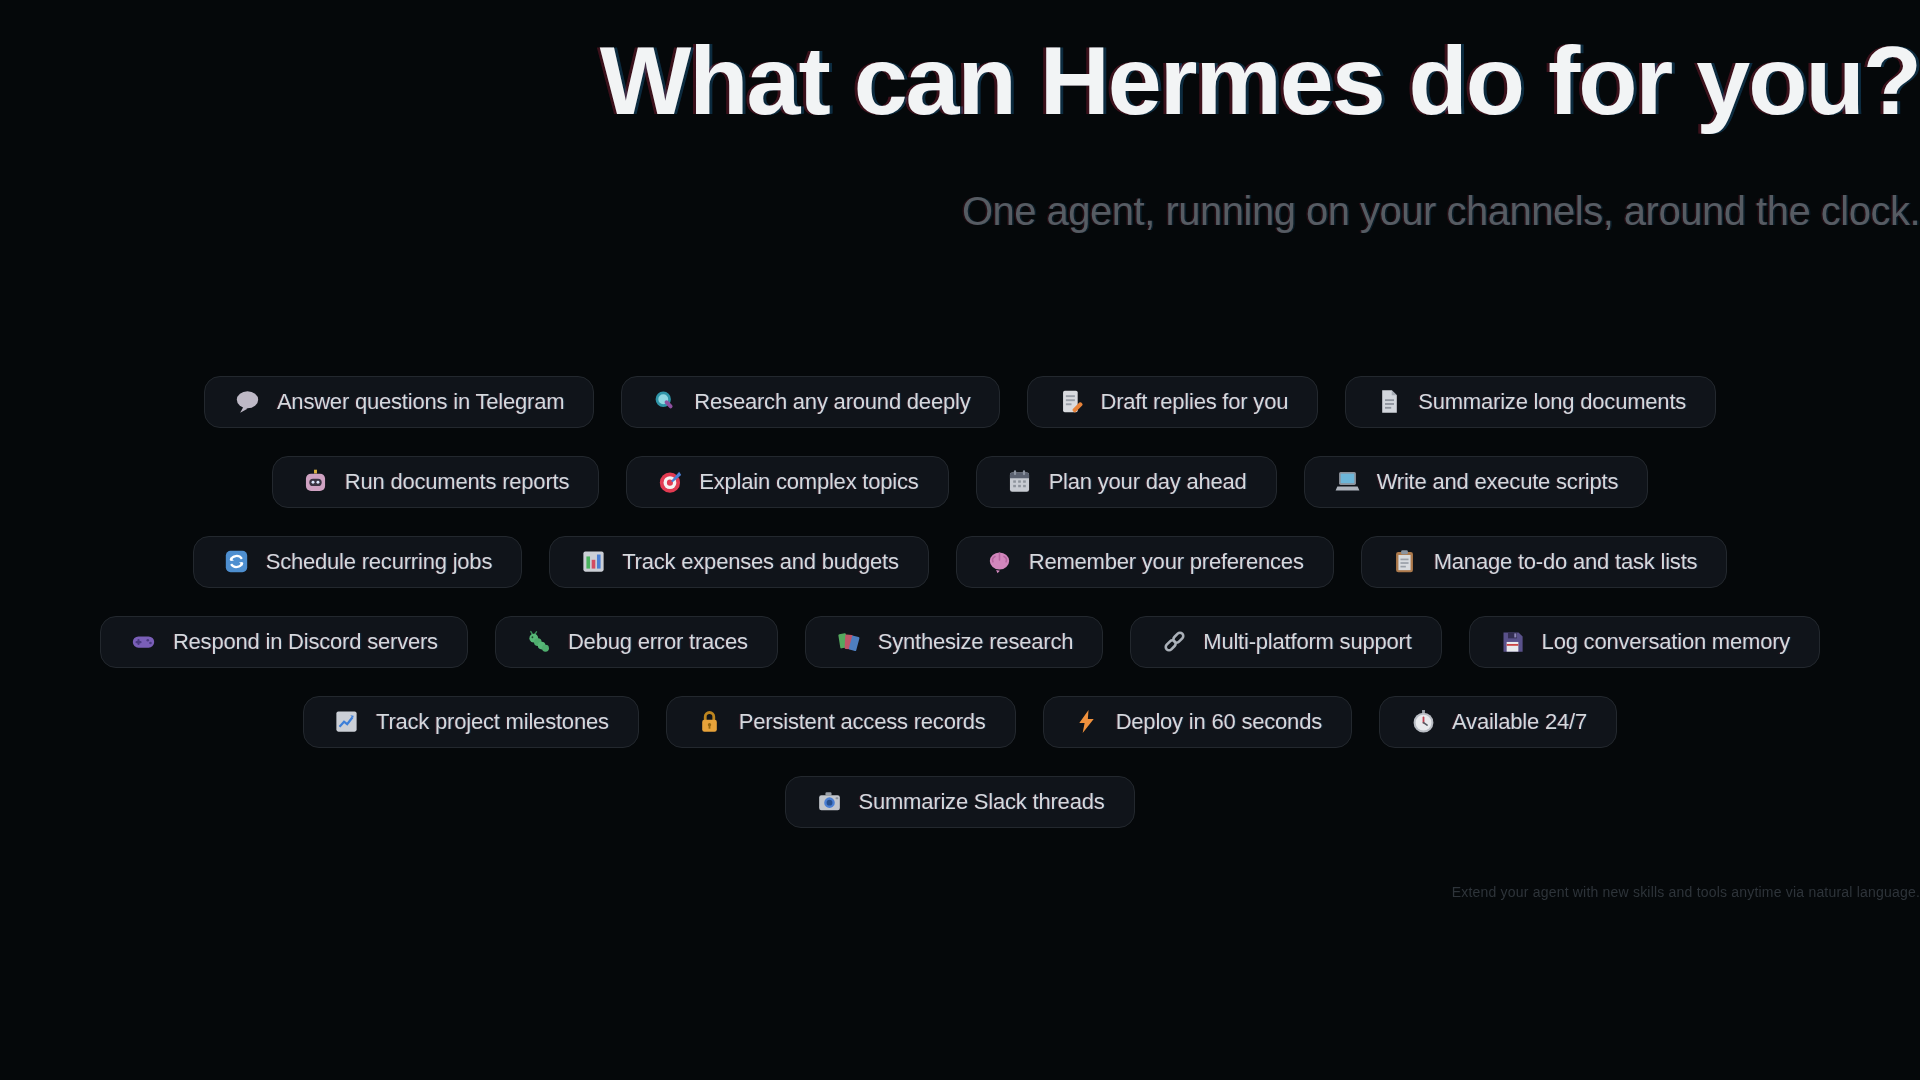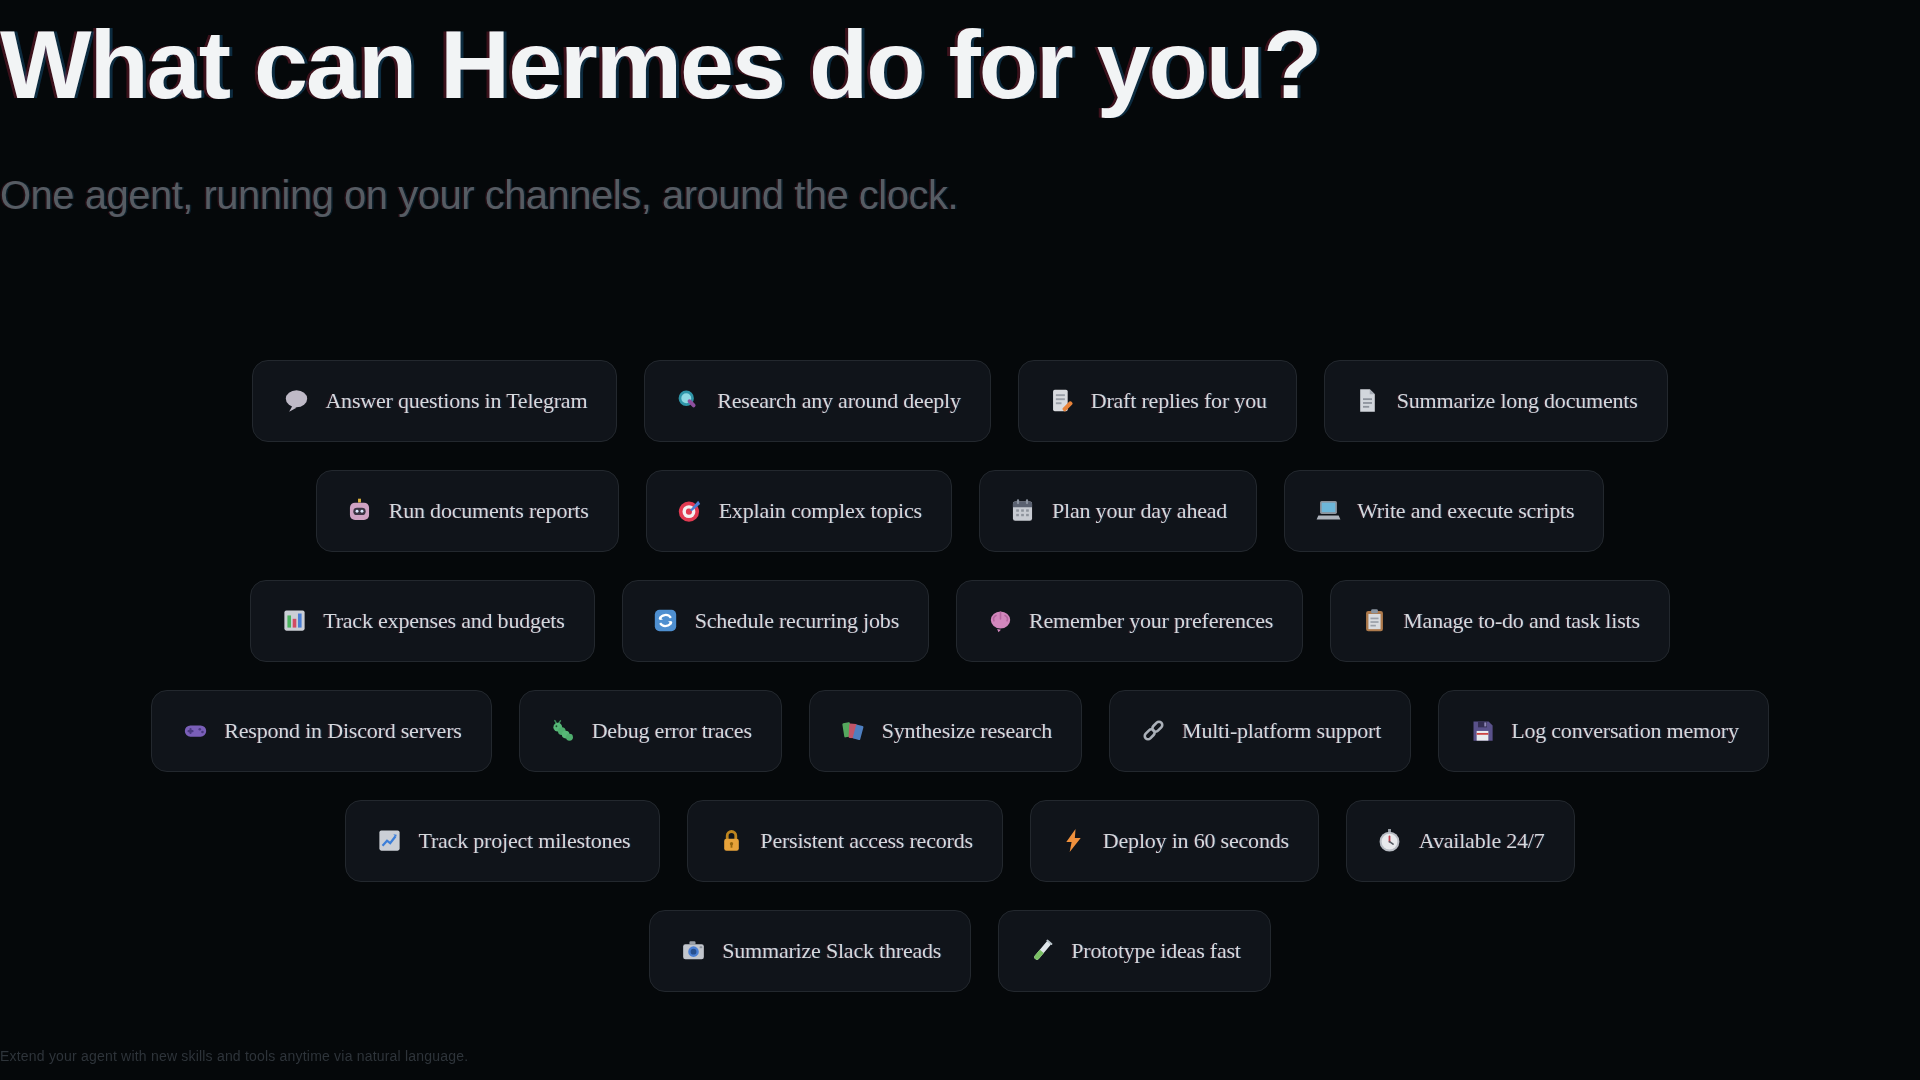--- a/index.html
+++ b/index.html
@@ -2,23 +2,23 @@
 <html style="--page_bg: #05080a; --chip_bg: #10141a; --chip_border: #23282e; --chip_text: #d5d8dc; --title: #f2f4f5; --subtitle: #565c63; --footnote: #2e343a;"><head>
 <meta charset="utf-8">
 <style>
   html,body{margin:0;padding:0;background:#05080a;}
   .screen{
     position:relative;
     width:1920px;height:1080px;
     overflow:hidden;
     background:var(--page_bg,#05080a);
     font-family:"Liberation Sans", sans-serif;
-    display:flex;flex-direction:column;align-items:flex-start;
+    display:flex;flex-direction:column;align-items:flex-end;
     box-sizing:border-box;
-    padding-top:14px;
+    padding-top:30px;
   }
   .hero-title{
     margin:0;
     font-size:97px;
     font-weight:700;
     letter-spacing:-2px;
     line-height:1.06;
     color:var(--title,#f2f4f5);
     text-align:center;
     text-shadow:-3px 0 0 rgba(255,50,90,.22), 3px 0 0 rgba(40,170,255,.22);
@@ -38,29 +38,28 @@
     gap:28px;
     width:100%;
   }
   .chip-row{
     display:flex;flex-direction:row;justify-content:center;align-items:center;
     gap:27px;
     width:100%;
   }
   .chip{
     display:flex;align-items:center;
-    height:82px;
+    height:52px;
     padding:0 29px;
     box-sizing:border-box;
     background:var(--chip_bg,#10141a);
     border:1px solid var(--chip_border,#23282e);
     border-radius:16px;
     white-space:nowrap;
     cursor:default;
-    font-family:Liberation Serif, serif;
   }
   .chip-icon{
     display:flex;align-items:center;justify-content:center;
     width:28px;height:28px;
     margin-right:15px;
     flex:0 0 auto;
   }
   .chip-icon svg{display:block;}
   .chip-label{
     font-size:22px;
@@ -178,39 +177,39 @@
               <path d="M3 16.5h18l1.6 3.6H1.4z" fill="#aeb4bd"></path>
             </svg>
           </span>
           <span class="chip-label">Write and execute scripts</span>
         </div>
       </div>
       <div class="chip-row">
         <div class="chip">
           <span class="chip-icon">
             <svg width="27" height="27" viewBox="0 0 24 24" xmlns="http://www.w3.org/2000/svg">
-              <rect x="3" y="3" width="18" height="18" rx="1.8" fill="#cbcfd6"></rect>
-              <rect x="5.7" y="7.5" width="3.2" height="10.8" fill="#49b35e"></rect>
-              <rect x="10.4" y="10.5" width="3.2" height="7.8" fill="#d24b63"></rect>
-              <rect x="15.1" y="5.8" width="3.2" height="12.5" fill="#4a7fd4"></rect>
-            </svg>
-          </span>
-          <span class="chip-label">Track expenses and budgets</span>
-        </div>
-        <div class="chip">
-          <span class="chip-icon">
-            <svg width="27" height="27" viewBox="0 0 24 24" xmlns="http://www.w3.org/2000/svg">
               <rect x="2.5" y="2.5" width="19" height="19" rx="4.2" fill="#4e8fd0"></rect>
               <path d="M16.8 9.6A5.6 5.6 0 0 0 6.8 11" stroke="#fff" stroke-width="2" fill="none"></path>
               <path d="M6.5 8.2v3.2h3.2z" fill="#fff"></path>
               <path d="M7.2 14.4a5.6 5.6 0 0 0 10 -1.4" stroke="#fff" stroke-width="2" fill="none"></path>
               <path d="M17.5 15.8v-3.2h-3.2z" fill="#fff"></path>
             </svg>
           </span>
           <span class="chip-label">Schedule recurring jobs</span>
+        </div>
+        <div class="chip">
+          <span class="chip-icon">
+            <svg width="27" height="27" viewBox="0 0 24 24" xmlns="http://www.w3.org/2000/svg">
+              <rect x="3" y="3" width="18" height="18" rx="1.8" fill="#cbcfd6"></rect>
+              <rect x="5.7" y="7.5" width="3.2" height="10.8" fill="#49b35e"></rect>
+              <rect x="10.4" y="10.5" width="3.2" height="7.8" fill="#d24b63"></rect>
+              <rect x="15.1" y="5.8" width="3.2" height="12.5" fill="#4a7fd4"></rect>
+            </svg>
+          </span>
+          <span class="chip-label">Track expenses and budgets</span>
         </div>
         <div class="chip">
           <span class="chip-icon">
             <svg width="27" height="27" viewBox="0 0 24 24" xmlns="http://www.w3.org/2000/svg">
               <ellipse cx="12" cy="11.5" rx="8.6" ry="7.6" fill="#d287bd"></ellipse>
               <path d="M9 19.5l1.2 3 2.2-2.2z" fill="#d287bd"></path>
               <path d="M8 7.5c-2 1-2.6 3-1.8 4.8M12 4.6v6M16 7.5c2 1 2.6 3 1.8 4.8" stroke="#b667a0" stroke-width="1.4" fill="none" stroke-linecap="round"></path>
             </svg>
           </span>
           <span class="chip-label">Remember your preferences</span>
@@ -338,28 +337,16 @@
             <svg width="27" height="27" viewBox="0 0 24 24" xmlns="http://www.w3.org/2000/svg">
               <rect x="2.8" y="6.4" width="18.4" height="13.4" rx="2" fill="#c2c6cd"></rect>
               <rect x="8.4" y="3.8" width="5.4" height="3.4" rx="1" fill="#9aa0a8"></rect>
               <circle cx="12" cy="13" r="4.7" fill="#4a7fd4"></circle>
               <circle cx="12" cy="13" r="2.6" fill="#27508f"></circle>
               <rect x="17.4" y="8.2" width="2.4" height="1.8" rx="0.6" fill="#8d939c"></rect>
             </svg>
           </span>
           <span class="chip-label">Summarize Slack threads</span>
         </div>
-        <div class="chip">
-          <span class="chip-icon">
-            <svg width="27" height="27" viewBox="0 0 24 24" xmlns="http://www.w3.org/2000/svg">
-              <g transform="translate(12 12) rotate(40)">
-                <rect x="-2.3" y="-10" width="4.6" height="20" rx="2.3" fill="#e0e7eb"></rect>
-                <path d="M-2.3 1h4.6v6.7a2.3 2.3 0 0 1-4.6 0z" fill="#7ac064"></path>
-                <rect x="-3.2" y="-10.4" width="6.4" height="1.7" rx="0.8" fill="#b7c2c9"></rect>
-              </g>
-            </svg>
-          </span>
-          <span class="chip-label">Prototype ideas fast</span>
-        </div>
       </div>
     </div>
   <div class="footnote">Extend your agent with new skills and tools anytime via natural language.</div>
 </div>
 
 </body></html>

